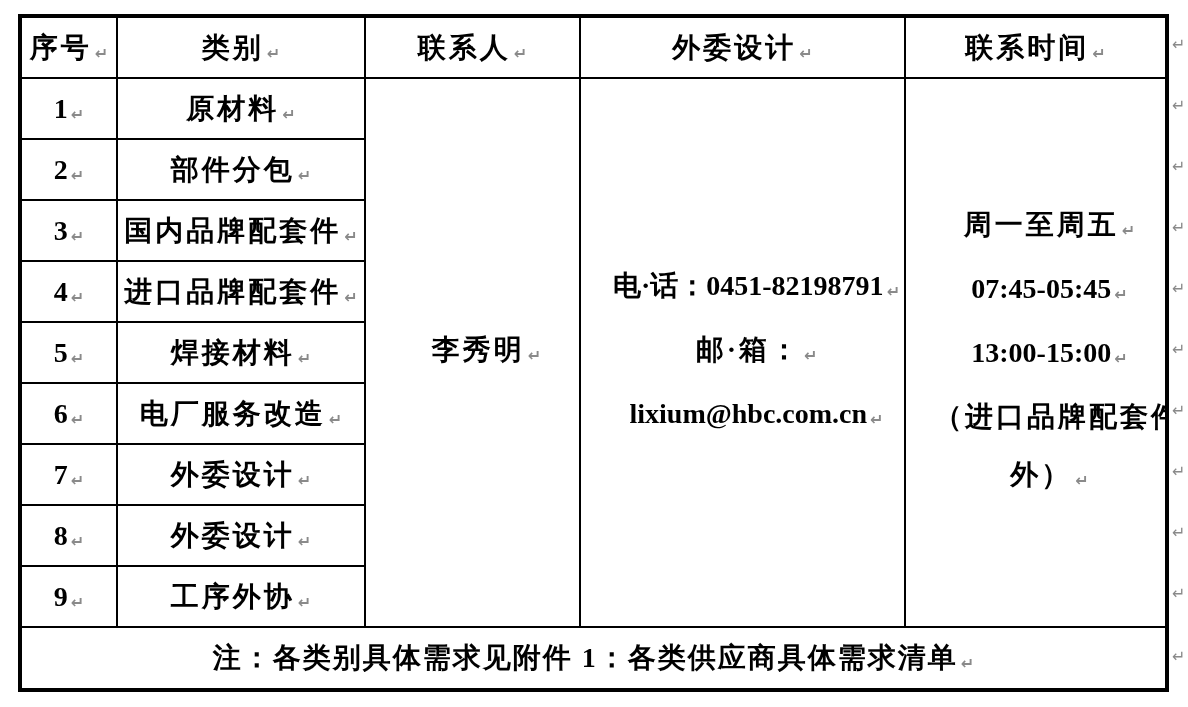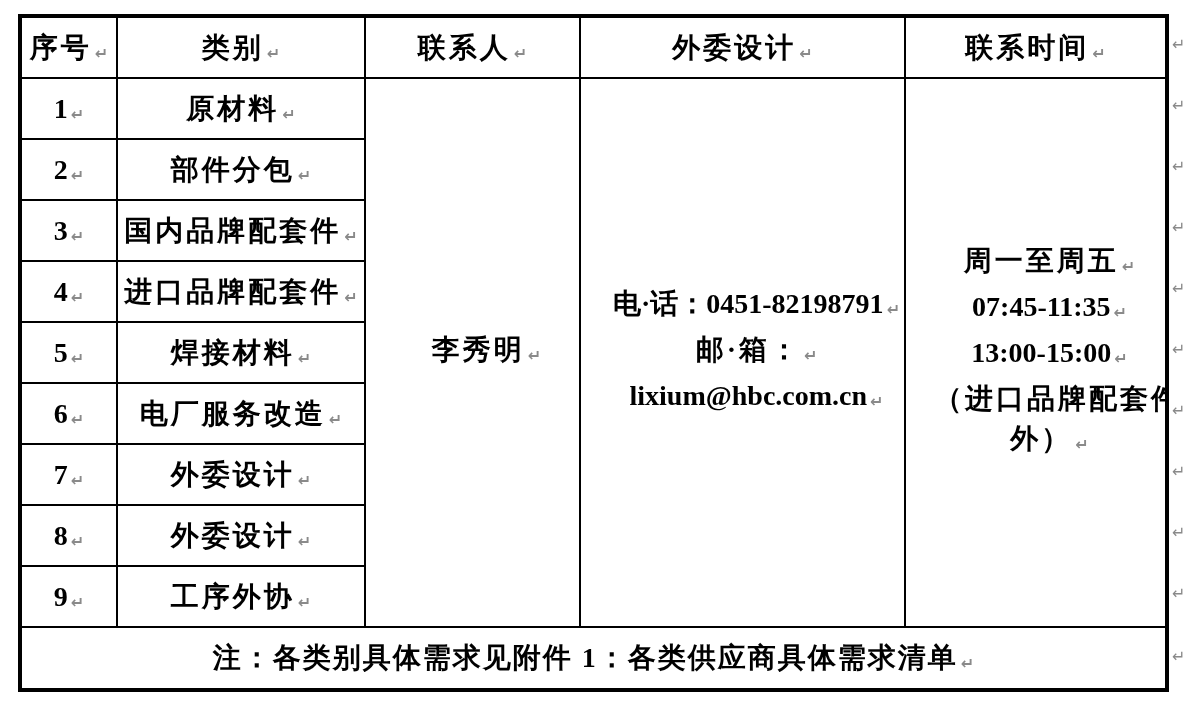--- a/index.html
+++ b/index.html
@@ -40,21 +40,21 @@
   tr.data-row   { height: 61px; }
   tr.note-row   { height: 63px; margin-top: 15px; }
   th.col-header {
     font-weight: bold;
     letter-spacing: 3px;
   }
   td.cjk { letter-spacing: 3px; }
   td.num-cell { letter-spacing: 0; }
   .merged-cell { vertical-align: middle; }
   .cell-line {
-    line-height: 40px;
+    line-height: 58px;
     white-space: nowrap;
     padding-left: 28px;
   }
   .cjk-line { letter-spacing: 3px; }
   td.note-cell {
     text-align: left;
     padding-left: 72px;
     letter-spacing: 2px;
   }
   .pilcrow {
@@ -104,21 +104,21 @@
       <td class="merged-cell cjk" rowspan="9">
         <div class="cell-line cjk-line"><span>李秀明</span><span class="pilcrow">↵</span></div>
       </td>
       <td class="merged-cell" rowspan="9">
         <div class="cell-line"><span>电·话：0451-82198791</span><span class="pilcrow">↵</span></div>
         <div class="cell-line cjk-line"><span>邮·箱：</span><span class="pilcrow">↵</span></div>
         <div class="cell-line"><span>lixium@hbc.com.cn</span><span class="pilcrow">↵</span></div>
       </td>
       <td class="merged-cell" rowspan="9">
         <div class="cell-line cjk-line"><span>周一至周五</span><span class="pilcrow">↵</span></div>
-        <div class="cell-line"><span>07:45-11:35</span><span class="pilcrow">↵</span></div>
+        <div class="cell-line"><span>07:45-05:45</span><span class="pilcrow">↵</span></div>
         <div class="cell-line"><span>13:00-15:00</span><span class="pilcrow">↵</span></div>
         <div class="cell-line cjk-line"><span>（进口品牌配套件</span></div>
         <div class="cell-line cjk-line"><span>外）</span><span class="pilcrow">↵</span></div>
       </td>
     </tr>
 
     <tr class="data-row">
       <td class="num-cell"><span>2</span><span class="pilcrow">↵</span></td>
       <td class="cjk"><span>部件分包</span><span class="pilcrow">↵</span></td>
     </tr>

